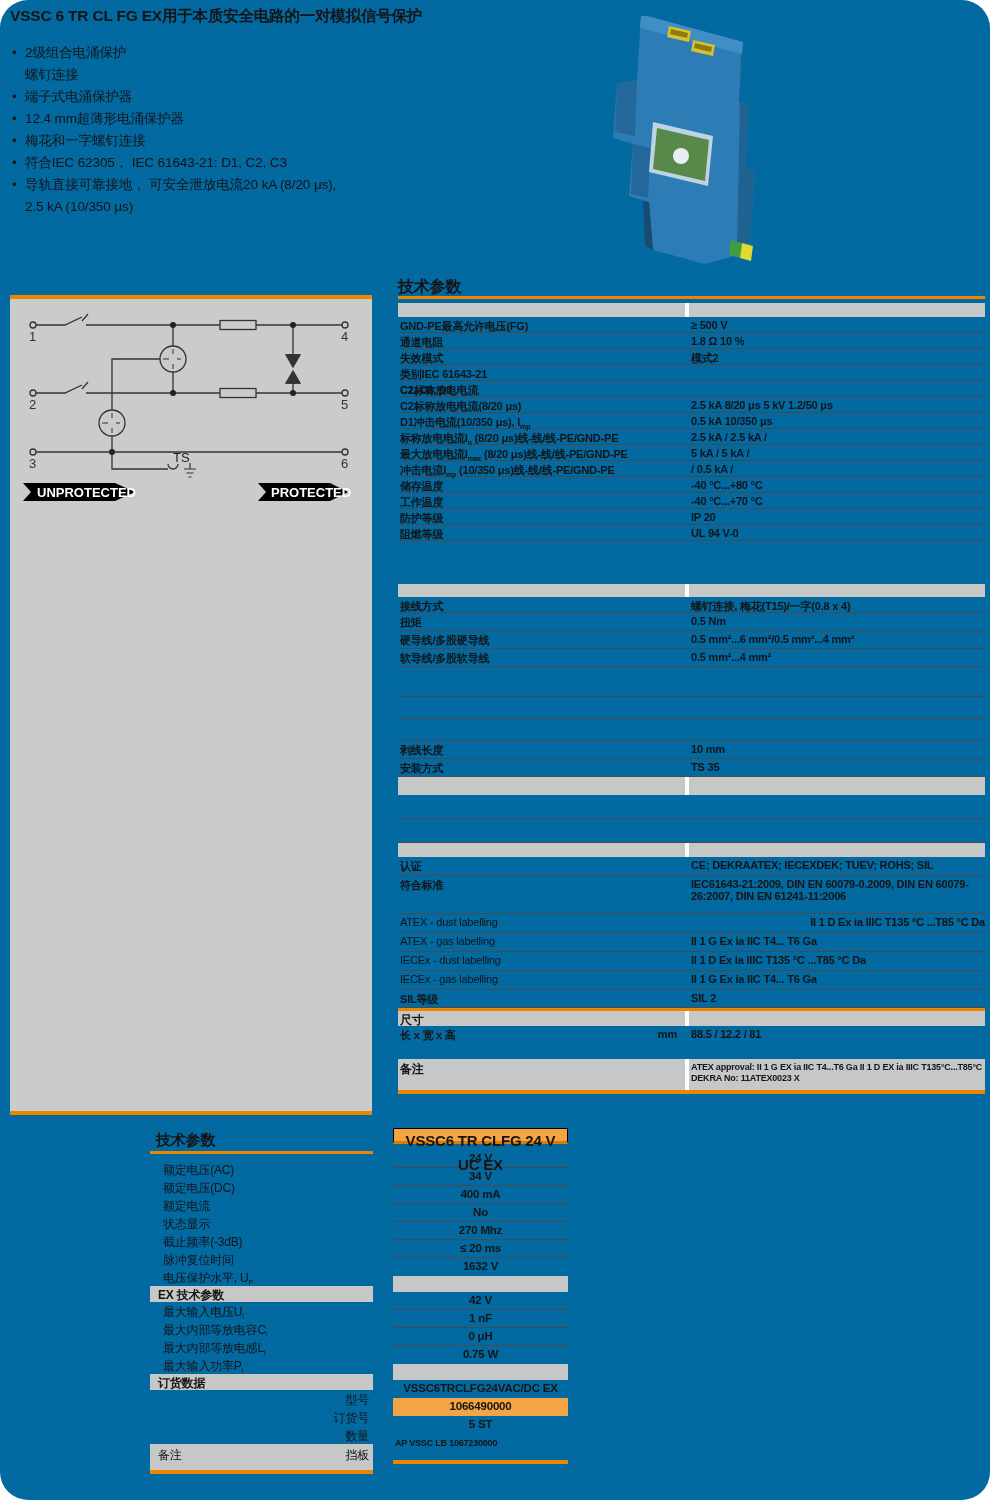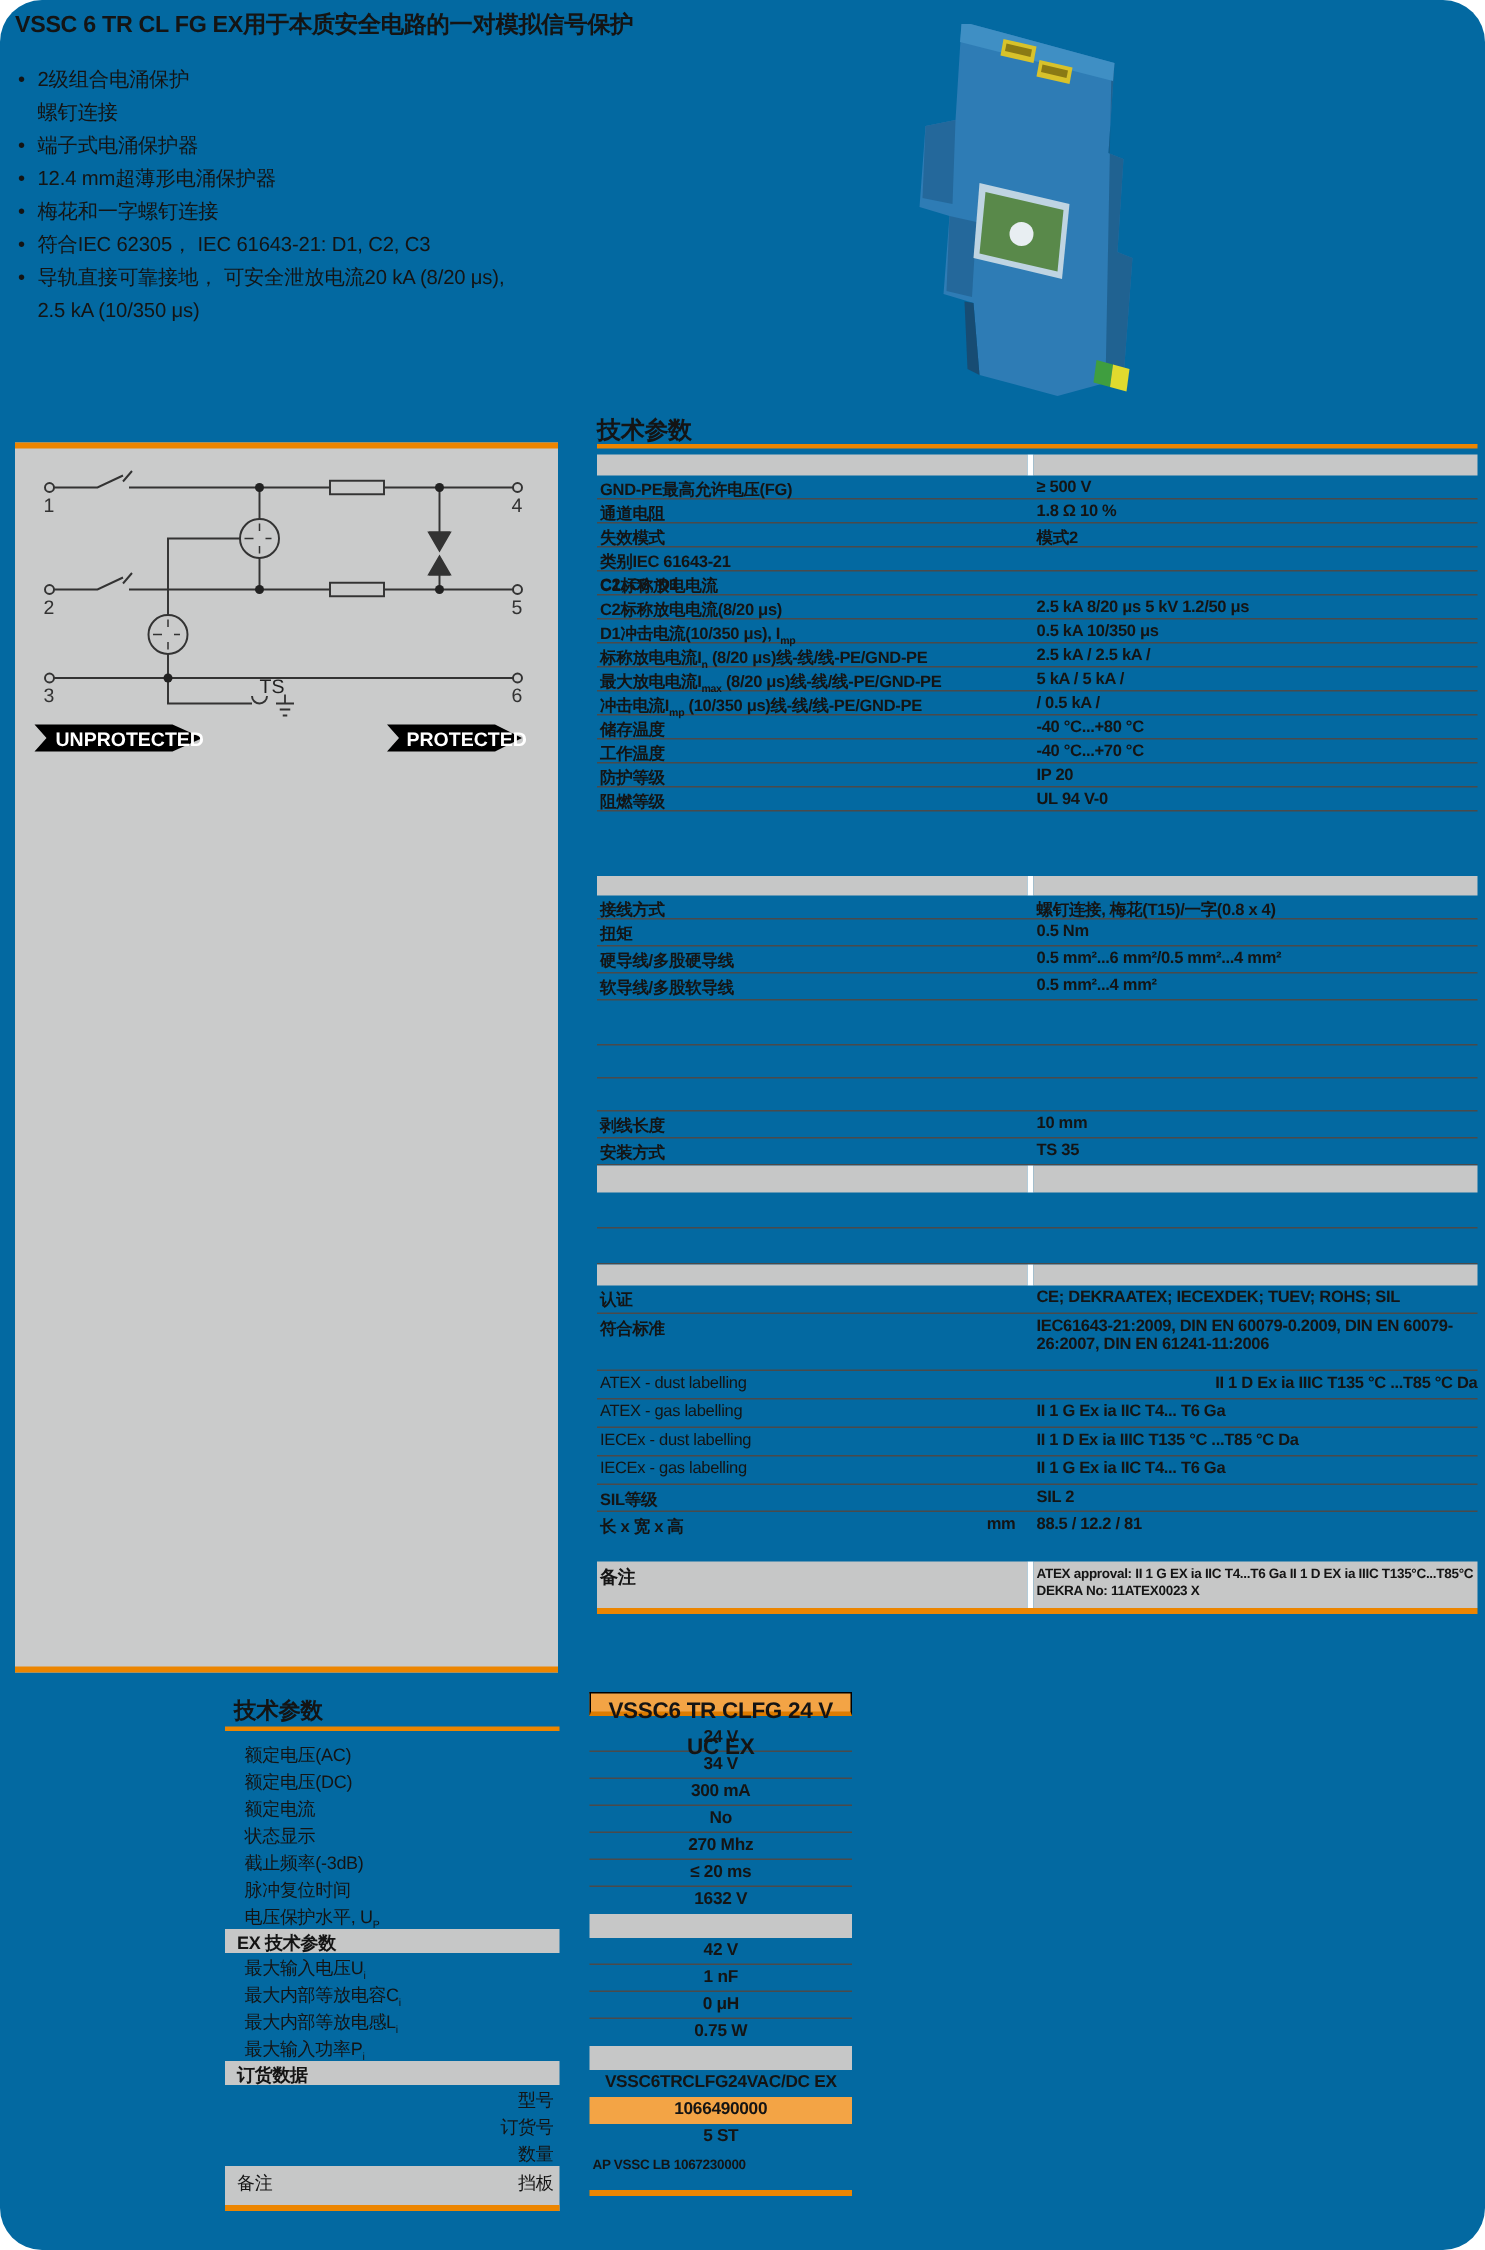--- a/index.html
+++ b/index.html
@@ -408,20 +408,25 @@
           <div class="gapc"></div>
           <div class="vc">II 1 G Ex ia IIC T4... T6 Ga</div>
         </div>
         <div class="trow" style="height: 18px;">
           <div class="lc">
             <span>SIL等级</span>
           </div>
           <div class="gapc"></div>
           <div class="vc">SIL 2</div>
         </div>
+        <div class="gbar sizehead" style="height: 15px;">
+          <div class="lc">尺寸</div>
+          <div class="gapc"></div>
+          <div class="vc"></div>
+        </div>
         <div class="trow noborder" style="height: 18px;">
           <div class="lc">
             <span>长 x 宽 x 高</span>
             <span class="unitc">mm</span>
           </div>
           <div class="gapc"></div>
           <div class="vc">88.5 / 12.2 / 81</div>
         </div>
         <div class="tspacer" style="height: 15px;"></div>
         <div class="remarkblk" style="height: 31px;">
@@ -462,21 +467,21 @@
             <span>挡板</span>
           </div>
         </div>
     </div>
     <div class="mcol-r">
       <div class="mheadbox">VSSC6 TR CLFG 24 V UC EX</div>
       <div class="mgap"></div>
       <div id="model-values">
           <div class="mval line">24 V</div>
           <div class="mval line">34 V</div>
-          <div class="mval line">300 mA</div>
+          <div class="mval line">400 mA</div>
           <div class="mval line">No</div>
           <div class="mval line">270 Mhz</div>
           <div class="mval line">≤ 20 ms</div>
           <div class="mval">1632 V</div>
           <div class="mgray"></div>
           <div class="mval line">42 V</div>
           <div class="mval line">1 nF</div>
           <div class="mval line">0 μH</div>
           <div class="mval">0.75 W</div>
           <div class="mgray"></div>

